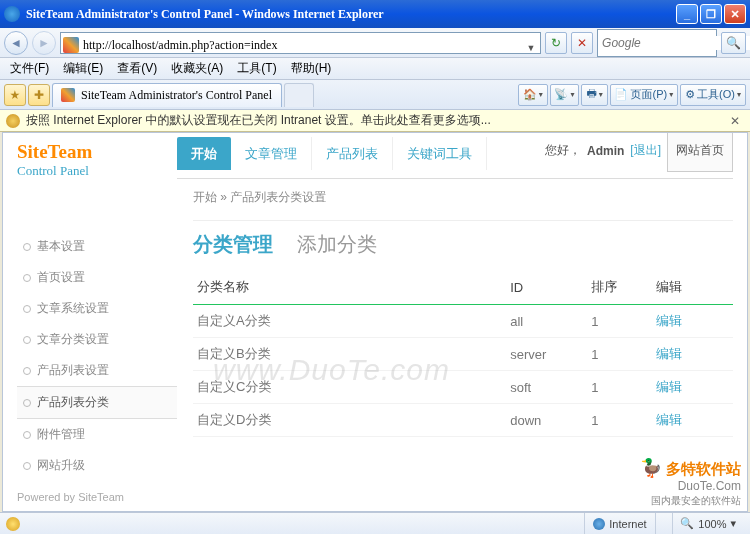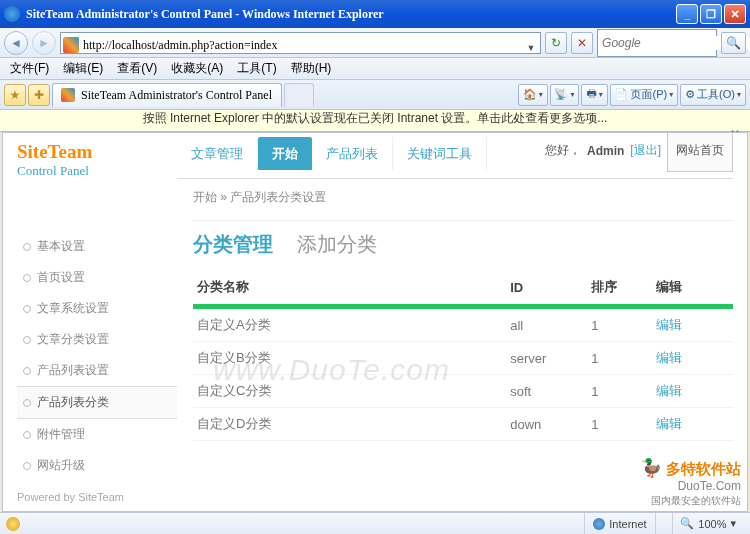--- a/index.html
+++ b/index.html
@@ -36,21 +36,21 @@
 .favrow { height:30px; background:linear-gradient(#eef3fa,#dfe9f6); border-bottom:1px solid #b9c6d9; display:flex; align-items:center; padding:0 4px;}
 .favstar { width:22px; height:22px; border:1px solid #cdb060; border-radius:3px; background:linear-gradient(#fff5d0,#fde08a); margin-right:2px; display:flex;align-items:center;justify-content:center; color:#b88a20;}
 .tab { height:24px; border:1px solid #9fb8d9; border-bottom:none; background:linear-gradient(#fff,#eaf1fb); border-radius:3px 3px 0 0; padding:0 8px; display:flex; align-items:center; font-family: Tahoma,"SimSun"; min-width:230px;}
 .tab .favicon { width:14px; height:14px; background:linear-gradient(45deg,#e04040,#f0a030,#2b8bd6); border-radius:2px; margin-right:6px;}
 .tab-blank { height:24px; width:30px; border:1px solid #c0ccdd; border-bottom:none; background:#e8eef7; border-radius:3px 3px 0 0; margin-left:2px;}
 .favrow .right { margin-left:auto; display:flex; gap:2px; align-items:center;}
 .tool-dd { height:22px; border:1px solid #9fb8d9; border-radius:2px; background:linear-gradient(#fefefe,#e2ecf7); padding:0 4px; display:flex; align-items:center; gap:2px; color:#2b6090; font-size:11px;}
 .tool-dd .arr { font-size:8px; color:#555;}
 
 
-.infobar { height:22px; background:#ffffe1; border-bottom:1px solid #c8c090; display:flex; align-items:center; padding:0 6px; color:#333;flex-direction:column;}
+.infobar { height:22px; background:#ffffe1; border-bottom:1px solid #c8c090; display:flex; align-items:center; padding:0 6px; color:#333;}
 .infobar .shield { width:14px; height:14px; margin-right:6px; background:radial-gradient(circle,#f5d060,#c89020); border-radius:50%;}
 .infobar .x { margin-left:auto; color:#666; padding:0 4px;}
 
 
 .content { position:absolute; top:132px; bottom:22px; left:2px; right:2px; background:#fff; border:1px solid #b9c6d9; overflow:hidden;}
 .content-inner { padding:12px 14px; height:100%; position:relative;}
 
 .topbar { display:flex; align-items:flex-end; height:34px;}
 .logo-block { width:160px; }
 .logo1 { font-family: Georgia, serif; font-size:19px; font-weight:bold; color:#ff8a00; }
@@ -70,21 +70,21 @@
 .side-item { padding:7px 8px 7px 20px; color:#888; position:relative;}
 .side-item::before { content:""; position:absolute; left:6px; top:12px; width:6px; height:6px; border:1px solid #bbb; border-radius:50%;}
 .side-item.active { border:1px solid #ddd; border-left:none; border-right:none; background:#fafafa; color:#555;}
 
 .panel { flex:1; padding:10px 0 0 16px;}
 .panel-tabs { display:flex; gap:24px; padding-bottom:6px; }
 .panel-tabs .pt { font-size:20px; color:#999;}
 .panel-tabs .pt.active { color:#3ba6c9; font-weight:bold; }
 
 table.data { width:100%; border-collapse:collapse; margin-top:6px;}
-table.data th { text-align:left; font-size:13px; font-weight:bold; color:#444; padding:8px 4px; border-bottom:5px solid #22c55e;}
+table.data th { text-align:left; font-size:13px; font-weight:normal; color:#444; padding:8px 4px; border-bottom:1px solid #22c55e;}
 table.data td { padding:7px 4px; color:#777; border-bottom:1px solid #f2f2f2; font-size:13px;}
 table.data .link { color:#3ba6c9;}
 
 .watermark { position:absolute; left:210px; top:220px; font-size:30px; font-family: Arial; color:rgba(180,180,180,0.35); font-style:italic; letter-spacing:1px; pointer-events:none;}
 
 .footer-power { position:absolute; left:14px; bottom:8px; color:#aaa; font-size:11px;}
 .dt-badge { position:absolute; right:6px; bottom:4px; text-align:right; font-size:11px; color:#888; line-height:1.2;}
 .dt-badge .big { font-size:15px; color:#f08000; font-weight:bold;}
 .dt-badge .url { font-family: Arial; color:#888; font-size:12px;}
 .dt-badge .sub { color:#888; font-size:10px;}
@@ -158,22 +158,22 @@
 </div>
 
 <div class="content">
   <div class="content-inner">
     <div class="topbar">
       <div class="logo-block">
         <div class="logo1">SiteTeam</div>
         <div class="logo2">Control Panel</div>
       </div>
       <div class="tabsbar">
+        <div class="navtab active">开始</div>
         <div class="navtab">文章管理</div>
-        <div class="navtab active">开始</div>
         <div class="navtab">产品列表</div>
         <div class="navtab">关键词工具</div>
         <div class="userbox">
           <span>您好，</span>
           <b>Admin</b>
           <a>[退出]</a>
           <span class="sqbtn">网站首页</span>
         </div>
       </div>
     </div>

